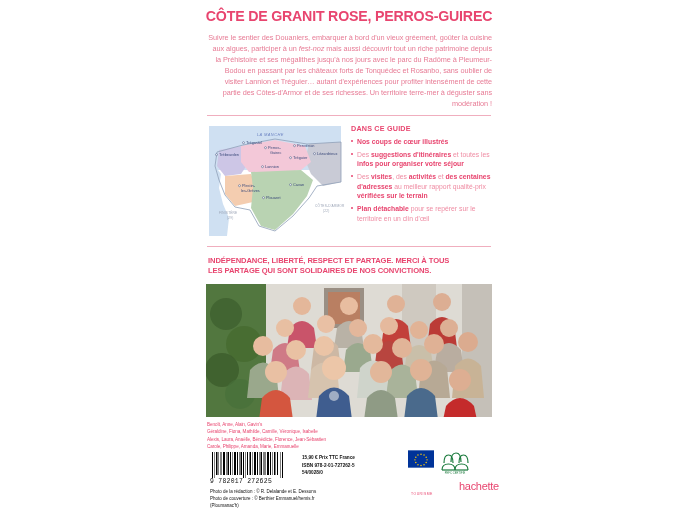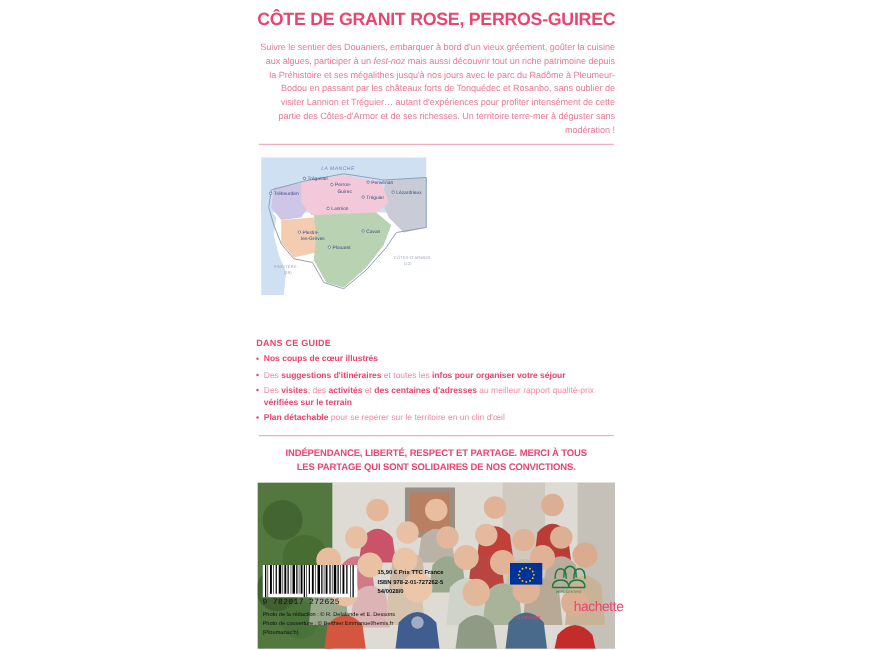--- a/index.html
+++ b/index.html
@@ -41,21 +41,20 @@
 
   .rule {
     height: 1px; background: #f0aebe;
     margin: 6px 13px 0 13px;
   }
 
   .guide-row {
     display: flex;
     padding: 6px 10px 0 11px;
     gap: 6px;
-    flex-direction: column;
   }
 
   
   .map-wrap {
     width: 140px; height: 118px;
     position: relative; flex: 0 0 140px;
   }
   .map-wrap svg { display: block; width: 140px; height: 118px; }
 
   .guide {
@@ -82,21 +81,21 @@
     background: #e8456f;
   }
   .bullet b { color: #e8456f; font-weight: bold; }
 
   
   .banner {
     color: #e8456f;
     font-weight: bold;
     font-size: 7.6px;
     line-height: 1.35;
-    text-align: center;
+    text-align: left;
     padding: 9px 14px 7px 14px;
     letter-spacing: -0.1px;
   }
 
   
   .photo {
     position: relative;
     width: 286px; height: 133px;
     margin: 0 auto;
     overflow: hidden;

